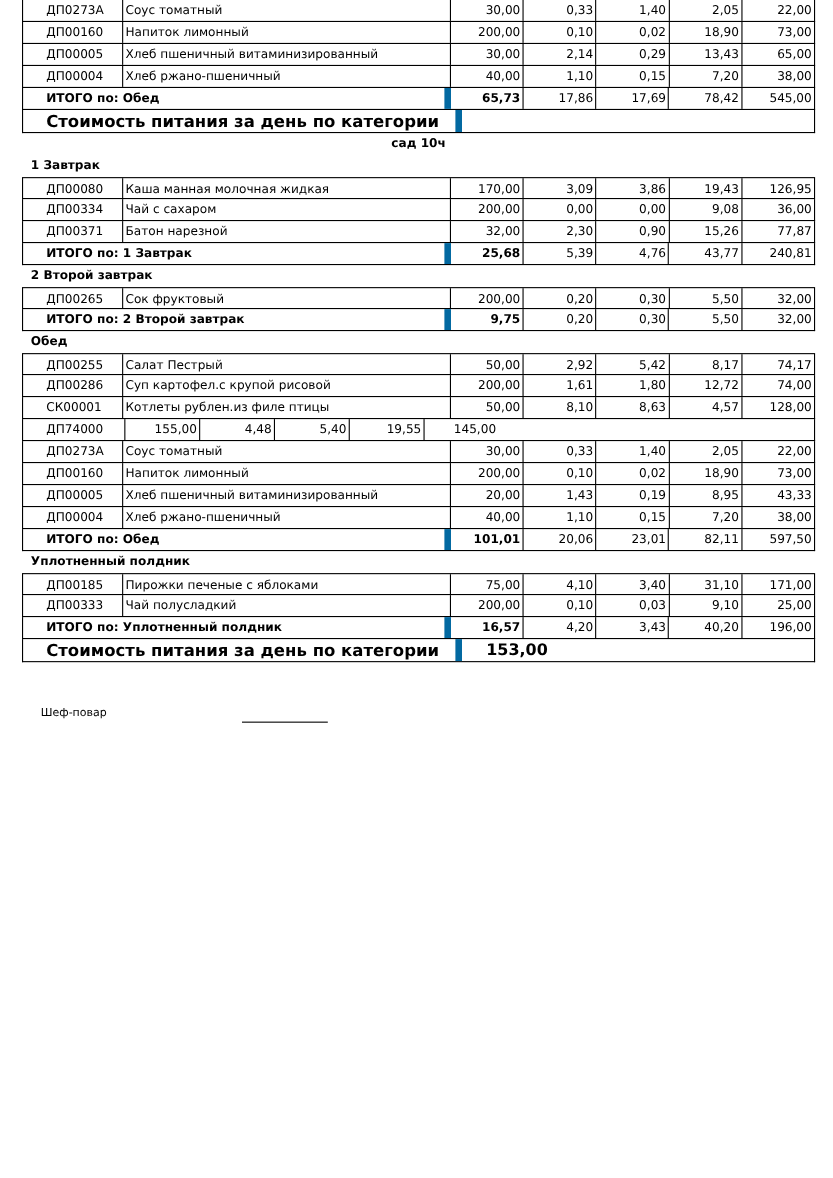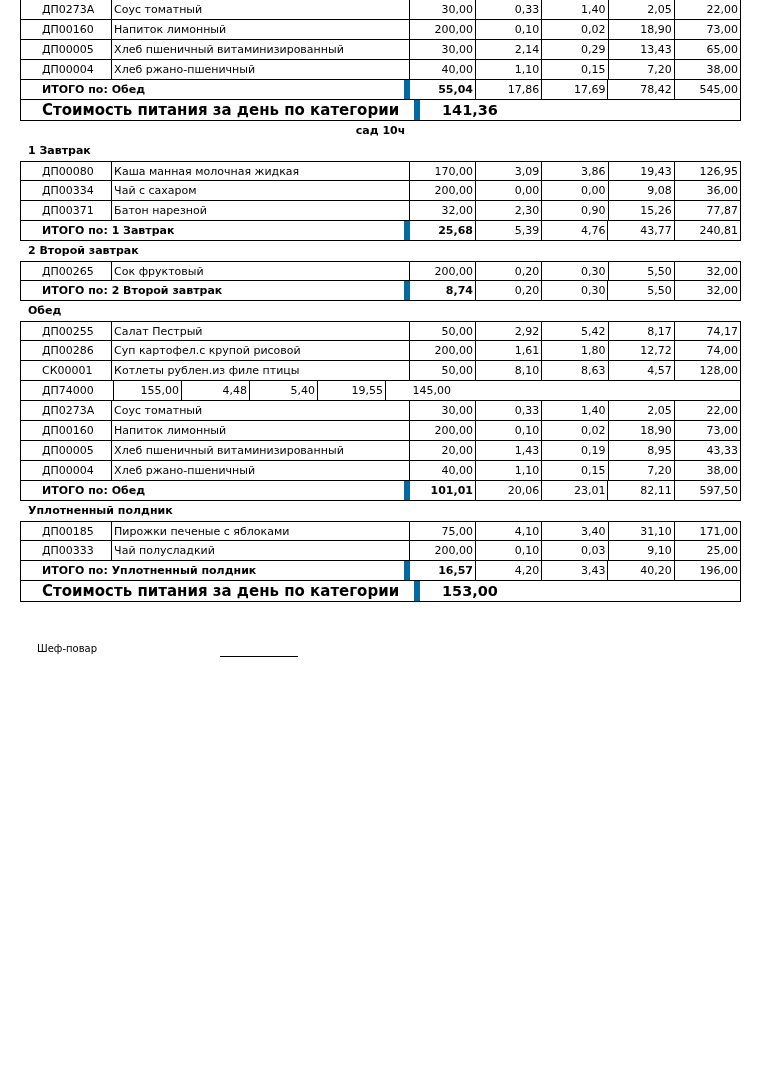--- a/index.html
+++ b/index.html
@@ -69,29 +69,28 @@
       <div class="cell c-code">ДП00004</div>
       <div class="cell c-name">Хлеб ржано-пшеничный</div>
       <div class="cell c-qty">40,00</div>
       <div class="cell c-n">1,10</div>
       <div class="cell c-n">0,15</div>
       <div class="cell c-n">7,20</div>
       <div class="cell c-n last">38,00</div>
     </div>
     <div class="row">
       <div class="cell c-label">ИТОГО по: Обед</div>
-      <div class="cell c-qty bold">55,04</div>
+      <div class="cell c-qty bold">65,73</div>
       <div class="cell c-n">17,86</div>
       <div class="cell c-n">17,69</div>
       <div class="cell c-n">78,42</div>
       <div class="cell c-n last">545,00</div>
     </div>
     <div class="row cost-row">
       <div class="cell c-label">Стоимость питания за день по категории</div>
-      <div class="cell c-costval">141,36</div>
     </div>
   </div>
 
   <div class="center-title">сад 10ч</div>
 
   <div class="section-title">1 Завтрак</div>
   <div>
     <div class="row first">
       <div class="cell c-code">ДП00080</div>
       <div class="cell c-name">Каша манная молочная жидкая</div>
@@ -135,21 +134,21 @@
       <div class="cell c-code">ДП00265</div>
       <div class="cell c-name">Сок фруктовый</div>
       <div class="cell c-qty">200,00</div>
       <div class="cell c-n">0,20</div>
       <div class="cell c-n">0,30</div>
       <div class="cell c-n">5,50</div>
       <div class="cell c-n last">32,00</div>
     </div>
     <div class="row">
       <div class="cell c-label">ИТОГО по: 2 Второй завтрак</div>
-      <div class="cell c-qty bold">8,74</div>
+      <div class="cell c-qty bold">9,75</div>
       <div class="cell c-n">0,20</div>
       <div class="cell c-n">0,30</div>
       <div class="cell c-n">5,50</div>
       <div class="cell c-n last">32,00</div>
     </div>
   </div>
 
   <div class="section-title">Обед</div>
   <div>
     <div class="row first">

